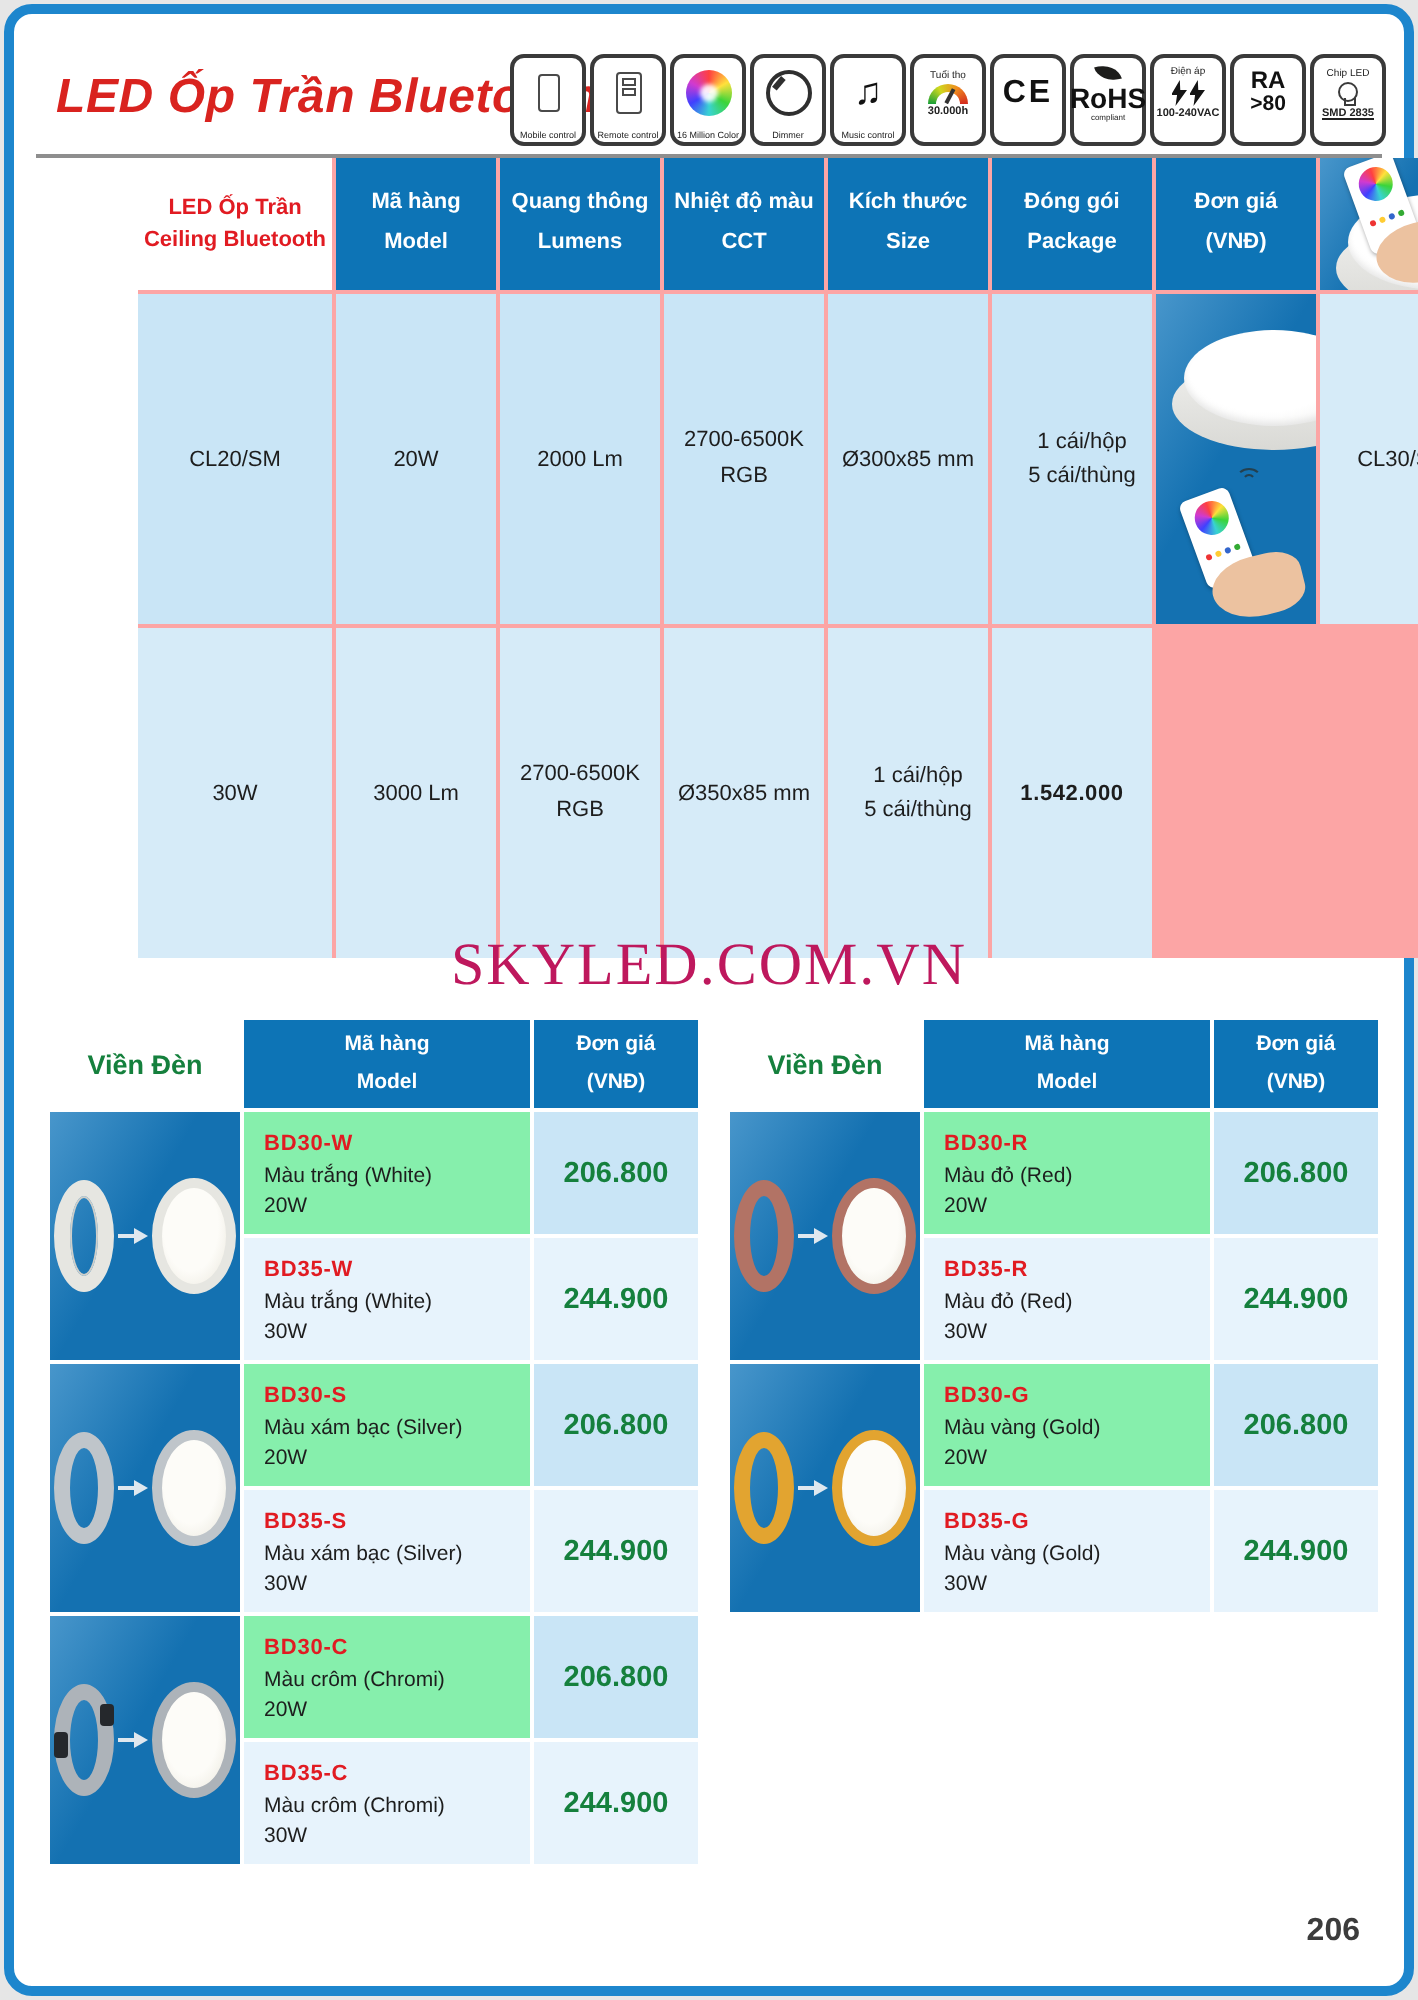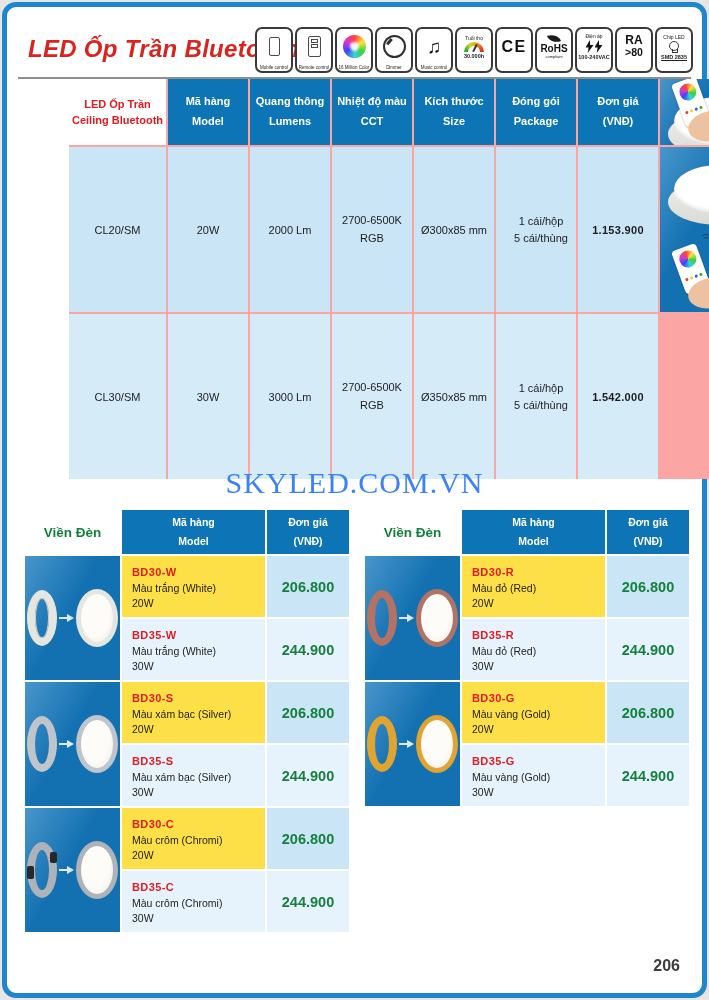--- a/index.html
+++ b/index.html
@@ -33,21 +33,21 @@
   .g-music { font-size:19px; line-height:1; color:#111; }
   .g-gauge { width:20px; height:10px; border-radius:20px 20px 0 0; position:relative; overflow:hidden;
              background:conic-gradient(from 270deg at 50% 100%, #18a038, #cfd81f 60deg, #ef8b1e 120deg, #d42a1e 180deg, #fff 180deg); }
   .g-gauge::after { content:''; position:absolute; left:4px; top:4px; width:12px; height:8px;
                     border-radius:12px 12px 0 0; background:#fff; }
   .g-gauge::before { content:''; position:absolute; left:50%; bottom:0; width:1.5px; height:8px;
                      background:#333; transform:rotate(28deg); z-index:2; }
   .g-ce { font-size:16px; font-weight:600; letter-spacing:1.5px; color:#111; }
   .g-leaf { width:12px; height:9px; background:#1d1d1b; border-radius:0 100% 0 100%;
             transform:rotate(-15deg); margin-bottom:1px; }
-  .g-rohs { font-size:10px; font-weight:800; color:#111; line-height:1; }
+  .g-rohs { font-size:14px; font-weight:800; color:#111; line-height:1; }
   .g-sub  { font-size:4px; color:#222; }
   .g-bolts{ display:flex; gap:1px; }
   .g-bolt { width:8px; height:13px; background:#141414;
             clip-path:polygon(55% 0,0 58%,38% 58%,28% 100%,100% 38%,58% 38%); }
   .g-ra   { font-size:12px; font-weight:800; color:#111; line-height:1.1; }
   .g-ra80 { font-size:10.5px; font-weight:600; color:#111; line-height:1.1; }
   .g-bulb { width:10px; height:10px; border:1.5px solid #3a3a3a; border-radius:50%; position:relative; margin-bottom:2px;}
   .g-bulb::after{ content:''; position:absolute; left:2px; bottom:-3px; width:4px; height:2.5px;
                   border:1px solid #3a3a3a; border-top:none; }
   .u-line { text-decoration:underline; }
@@ -89,34 +89,34 @@
   .p-wheel { width:17px; height:17px; border-radius:50%;
              background:conic-gradient(#ff4040,#ffe13c,#3ad43a,#38d3d3,#4040ff,#d03ad0,#ff4040); }
   .p-dots i { display:inline-block; width:3px; height:3px; border-radius:50%; margin:0 1px; }
   .p-dots i:nth-child(1){background:#e33;} .p-dots i:nth-child(2){background:#fc3;}
   .p-dots i:nth-child(3){background:#36c;} .p-dots i:nth-child(4){background:#3a3;}
   .hand { position:absolute; left:28px; top:44px; width:46px; height:30px; background:#ecc2a0;
           border-radius:55% 40% 40% 60%; transform:rotate(-14deg); }
 
   
   .watermark { position:absolute; left:0; right:0; top:459px; text-align:center; z-index:5;
-               font-family:"Liberation Serif",serif; font-size:30px; color:#3b82f6; letter-spacing:1px; }
+               font-family:"Liberation Serif",serif; font-size:30px; color:#be185d; letter-spacing:1px; }
 
   
   .stable { position:absolute; top:503px; display:grid; grid-template-columns:95px 143px 82px;
             gap:2px; background:#fff; }
   .stable.left  { left:18px;  grid-template-rows:44px repeat(6,61px); }
   .stable.right { left:358px; grid-template-rows:44px repeat(4,61px); }
   .s-corner { background:#fff; color:#15803d; font-weight:bold; font-size:13.5px;
               display:flex; align-items:center; justify-content:center; }
   .s-th { background:#0d74b6; color:#fff; font-weight:bold; font-size:10.5px;
           display:flex; flex-direction:column; align-items:center; justify-content:center; line-height:1.8; }
   .s-img { grid-column:1; grid-row:span 2; background:linear-gradient(120deg,#4896cb 0%,#1471b1 45%);
            display:flex; align-items:center; justify-content:center; gap:2px; }
-  .s-model { background:#fde047; padding:8px 4px 0 10px; font-size:10.5px; line-height:1.5;
+  .s-model { background:#86efac; padding:8px 4px 0 10px; font-size:10.5px; line-height:1.5;
              text-align:left; color:#1d1d1d; }
   .s-model .code { color:#e11b22; font-weight:bold; font-size:11px; letter-spacing:.4px; }
   .s-price { background:#c9e5f6; display:flex; align-items:center; justify-content:center;
              font-weight:bold; font-size:14.5px; color:#15803d; }
   .alt { background:#e7f3fc !important; }
 
   
   .ring { width:30px; height:56px; border-radius:50%; border:8px solid var(--rc); position:relative; }
   .rarrow { position:relative; width:15px; height:8px; }
   .rarrow::before { content:''; position:absolute; left:0; top:3px; width:9px; height:2px; background:#dfe8ef; }
@@ -250,21 +250,20 @@
     <div>2000 Lm</div>
     <div class="two">
       <span>2700-6500K</span>
         <span>RGB</span>
     </div>
     <div>Ø300x85 mm</div>
     <div class="pack">
       <span>1 cái/hộp</span>
         <span>5 cái/thùng</span>
     </div>
-    <div class="mprice">1.153.900</div>
 
     <div class="mimg">
       <div class="lamp">
           <div class="lamp-top"></div>
         </div>
       <div class="handset">
         <div class="wifi"></div>
         <div class="phone">
           <div class="p-wheel"></div>
           <div class="p-dots"><i></i><i></i><i></i><i></i></div>

